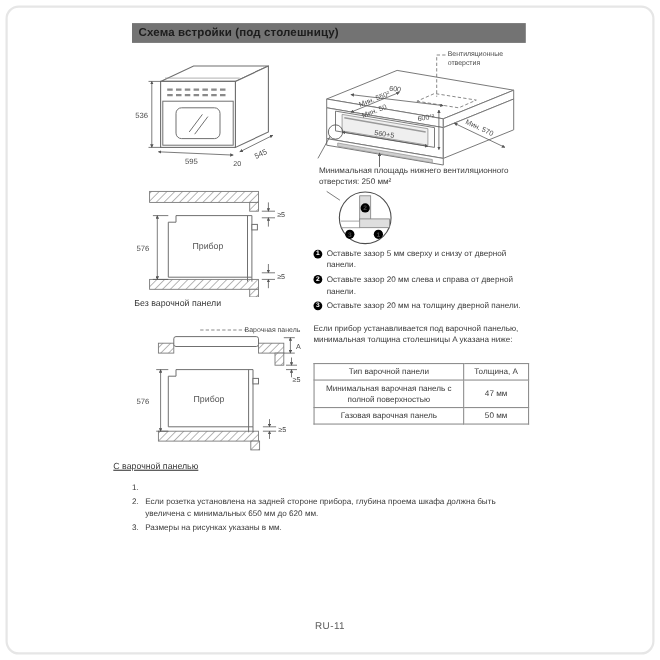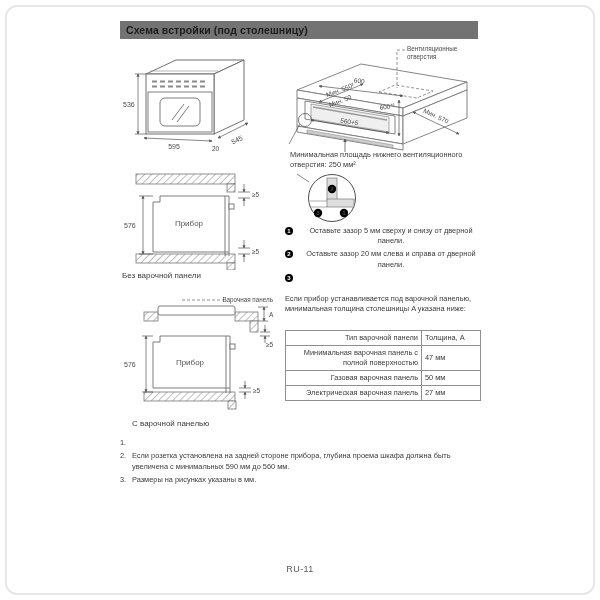--- a/index.html
+++ b/index.html
@@ -16,29 +16,29 @@
   }
   svg{display:block;}
   svg text{font-family:"Liberation Sans",sans-serif;fill:#4a4a4a;}
   .dim{font-size:6.5px;}
   .dim7{font-size:7px;}
   .lbl{font-size:6.3px;}
   .app{font-size:8px;fill:#555;}
   .cap{font-size:8px;color:#3a3a3a;text-align:left;width:150px;}
   .note{font-size:7.4px;line-height:1.38;color:#3a3a3a;}
   .instr{width:200px;}
-  .instr-item{display:flex;gap:4px;margin-bottom:3px;font-size:7.4px;line-height:1.38;color:#3a3a3a;text-align:center;}
+  .instr-item{display:flex;gap:4px;margin-bottom:3px;font-size:7.4px;line-height:1.38;color:#3a3a3a;}
   .badge{
     width:8px;height:8px;border-radius:50%;background:#000;color:#fff;
     font-size:6px;font-weight:bold;display:flex;align-items:center;justify-content:center;
     flex:0 0 8px;margin-top:1px;
   }
   table.spec{border-collapse:collapse;width:196px;font-size:7.4px;color:#3a3a3a;}
-  table.spec th,table.spec td{border:1px solid #8f8f8f;padding:2px 3px;text-align:right;vertical-align:top;font-weight:normal;line-height:1.35;}
-  table.spec td.val,table.spec th.val{width:52px;text-align:left;vertical-align:middle;}
+  table.spec th,table.spec td{border:1px solid #8f8f8f;padding:2px 3px;text-align:center;vertical-align:top;font-weight:normal;line-height:1.35;}
+  table.spec td.val,table.spec th.val{width:52px;text-align:center;vertical-align:middle;}
   .fn-item{display:flex;font-size:7.4px;line-height:1.4;color:#3a3a3a;margin-bottom:3px;}
   .fn-num{flex:0 0 12px;}
   .footer{left:0;top:564px;width:600px;text-align:center;font-size:9px;color:#5a5a5a;letter-spacing:.4px;}
 </style>
 </head>
 <body>
 
 <div class="frame"></div>
 
 <div class="abs title-bar">Схема встройки (под столешницу)</div>
@@ -250,66 +250,63 @@
   <text class="dim7" x="4" y="77">576</text>
 
   <g stroke="#555" stroke-width="0.7">
     <line x1="119" y1="98" x2="131" y2="98"></line>
       <line x1="119" y1="102" x2="131" y2="102"></line>
     <line x1="125" y1="91" x2="125" y2="98" marker-end="url(#arH)"></line>
     <line x1="125" y1="109" x2="125" y2="102" marker-end="url(#arH)"></line>
   </g>
   <text class="dim" x="133" y="103">≥5</text>
 </svg>
-<div class="abs cap" style="left:132px;top:419px;width:155px;">С варочной панелью</div>
+<div class="abs cap" style="left:103px;top:419px;width:155px;text-decoration:underline;">С варочной панелью</div>
 
 <div class="abs instr" style="left:285px;top:226px;">
   <div class="instr-item">
     <span class="badge">1</span>
     <span>Оставьте зазор 5 мм сверху и снизу от дверной панели.</span>
   </div>
   <div class="instr-item">
     <span class="badge">2</span>
     <span>Оставьте зазор 20 мм слева и справа от дверной панели.</span>
   </div>
   <div class="instr-item">
     <span class="badge">3</span>
+    <span>Оставьте зазор 20 мм на толщину дверной панели.</span>
   </div>
 </div>
 
 <div class="abs note" style="left:285px;top:294px;width:196px;">Если прибор устанавливается под варочной панелью, минимальная толщина столешницы A указана ниже:</div>
 
 <table class="spec abs" style="left:285px;top:330px;">
   <tbody>
       <tr>
     <th>Тип варочной панели</th>
     <th class="val">Толщина, A</th>
   </tr>
   <tr>
     <td>Минимальная варочная панель с полной поверхностью</td>
     <td class="val">47 мм</td>
   </tr>
   <tr>
     <td>Газовая варочная панель</td>
     <td class="val">50 мм</td>
   </tr>
-  <tr>
-    <td>Электрическая варочная панель</td>
-    <td class="val">27 мм</td>
-  </tr>
 </tbody>
   </table>
 
 <div class="abs" style="left:120px;top:438px;width:362px;">
   <div class="fn-item">
     <span class="fn-num">1.</span>
   </div>
   <div class="fn-item">
     <span class="fn-num">2.</span>
-    <span>Если розетка установлена на задней стороне прибора, глубина проема шкафа должна быть увеличена с минимальных 590 мм до 560 мм.</span>
+    <span>Если розетка установлена на задней стороне прибора, глубина проема шкафа должна быть увеличена с минимальных 650 мм до 620 мм.</span>
   </div>
   <div class="fn-item">
     <span class="fn-num">3.</span>
     <span>Размеры на рисунках указаны в мм.</span>
   </div>
 </div>
 
 <div class="abs footer">RU-11</div>
 
 </body></html>

